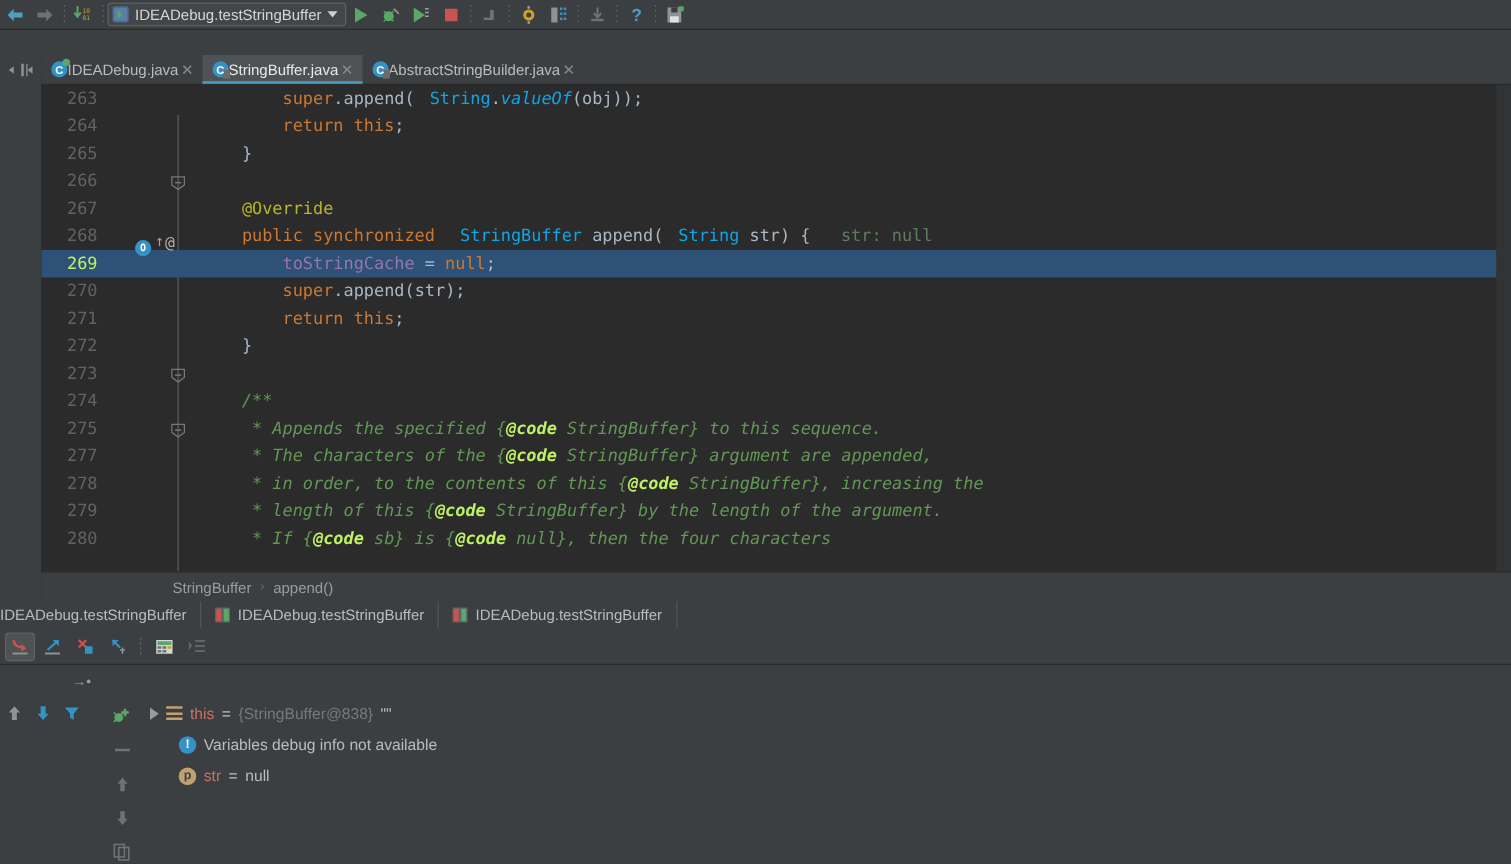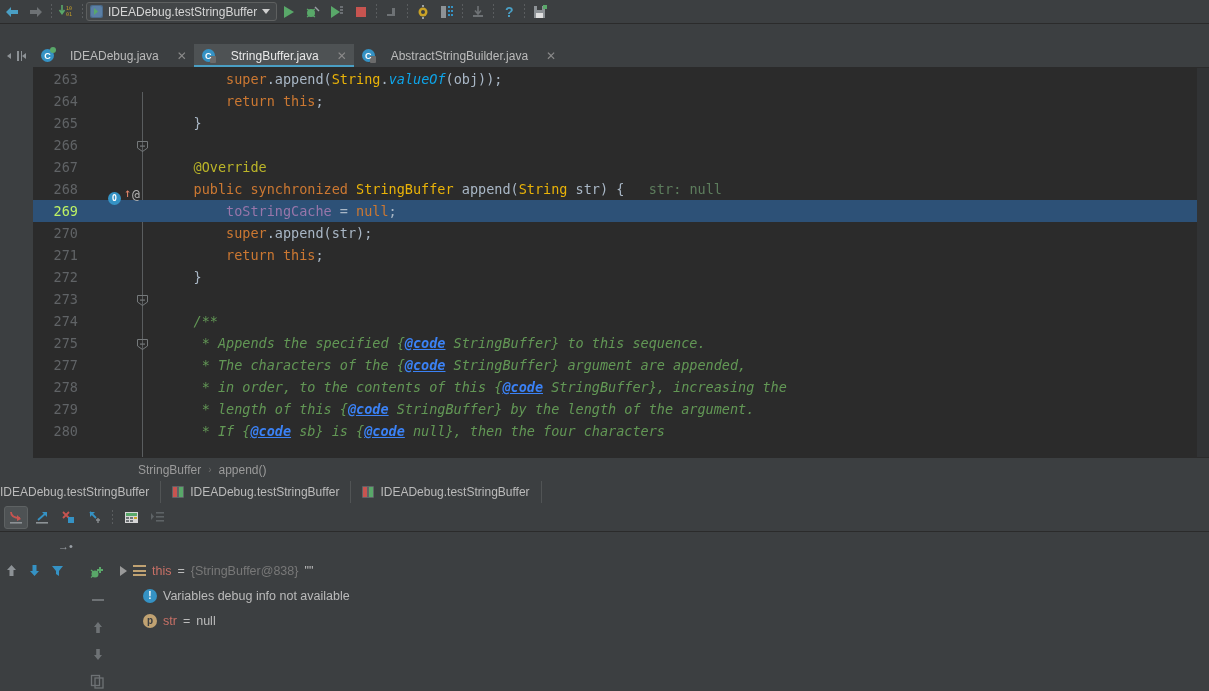--- a/index.html
+++ b/index.html
@@ -47,21 +47,21 @@
   }
   .bg-frames .fr { height:23px; line-height:23px; white-space:nowrap; padding-left:1px; }
   .bg-frames .fr.sel { background:#4b6eaf; color:#fff; }
 
   
   .editor-win { position:absolute; left:33px; top:44px; width:1176px; height:437px; background:#2b2b2b; }
 
   .tabbar { position:absolute; left:0; top:0; width:1176px; height:24px;
             background:#3c3f41; display:flex; align-items:stretch;
             border-bottom:1px solid #2b2b2b; }
-  .tab { display:flex; align-items:center; gap:16px; padding:0 7px 0 8px;
+  .tab { display:flex; align-items:center; gap:0; padding:0 7px 0 8px;
          font-size:12px; color:#bbbbbb; position:relative; white-space:nowrap; }
   .tab.active { background:#4e5254; color:#e8e8e8; }
   .tab.active::after { content:""; position:absolute; left:0; right:0; bottom:0; height:2px; background:#4a9fc4; }
   .tab .close { color:#8a8a8a; font-size:12px; margin-left:2px; }
   .cls-ico { width:13px;height:13px;border-radius:50%;display:inline-block;position:relative;flex:none; }
   .cls-c  { background:#3592c4; }
   .cls-c::after{ content:"C"; position:absolute; inset:0; color:#fff; font-size:9px;
                  display:flex;align-items:center;justify-content:center; font-weight:bold; }
   .cls-c-green { background:#3592c4; }
   .cls-c-green::before{ content:""; position:absolute; right:-2px; top:-2px; width:6px;height:6px;
@@ -91,27 +91,27 @@
   
   .g-override { position:absolute; left:75px; width:13px; height:13px; border-radius:50%;
                 background:#3592c4; color:#fff; font-size:8px; font-weight:bold;
                 display:flex; align-items:center; justify-content:center; }
   .g-arrow-up { position:absolute; left:91px; color:#e8886a; font-size:12px; line-height:1; }
   .g-at { position:absolute; left:99px; color:#b0b0b0; font-size:13px;
           font-family:"DejaVu Sans Mono", monospace; }
 
   
   .kw   { color:#cc7832; }
-  .cls  { color:#eab308; }
+  .cls  { color:#0ea5e9;margin-left:12px; }
   .pln  { color:#a9b7c6; }
   .fld  { color:#9876aa; }
   .ann  { color:#bbb529; }
   .stat { color:#0ea5e9; font-style:italic; }
   .doc  { color:#629755; font-style:italic; }
-  .doctag { color:#3b82f6; font-style:italic; font-weight:bold; text-decoration:underline; }
+  .doctag { color:#bef264; font-style:italic; font-weight:bold; }
   .hint { color:#5d7d5d; }
 
   .crumbs { position:absolute; left:0; top:413px; width:1176px; height:24px;
             background:#3c3f41; display:flex; align-items:center; gap:7px;
             padding-left:105px; font-size:12px; color:#9b9b9b;
             border-top:1px solid #2b2b2b; }
   .crumbs .sep { color:#6b6b6b; font-size:10px; }
 
   .right-marker { position:absolute; right:0; top:24px; width:12px; height:389px; background:#313335; }
 

